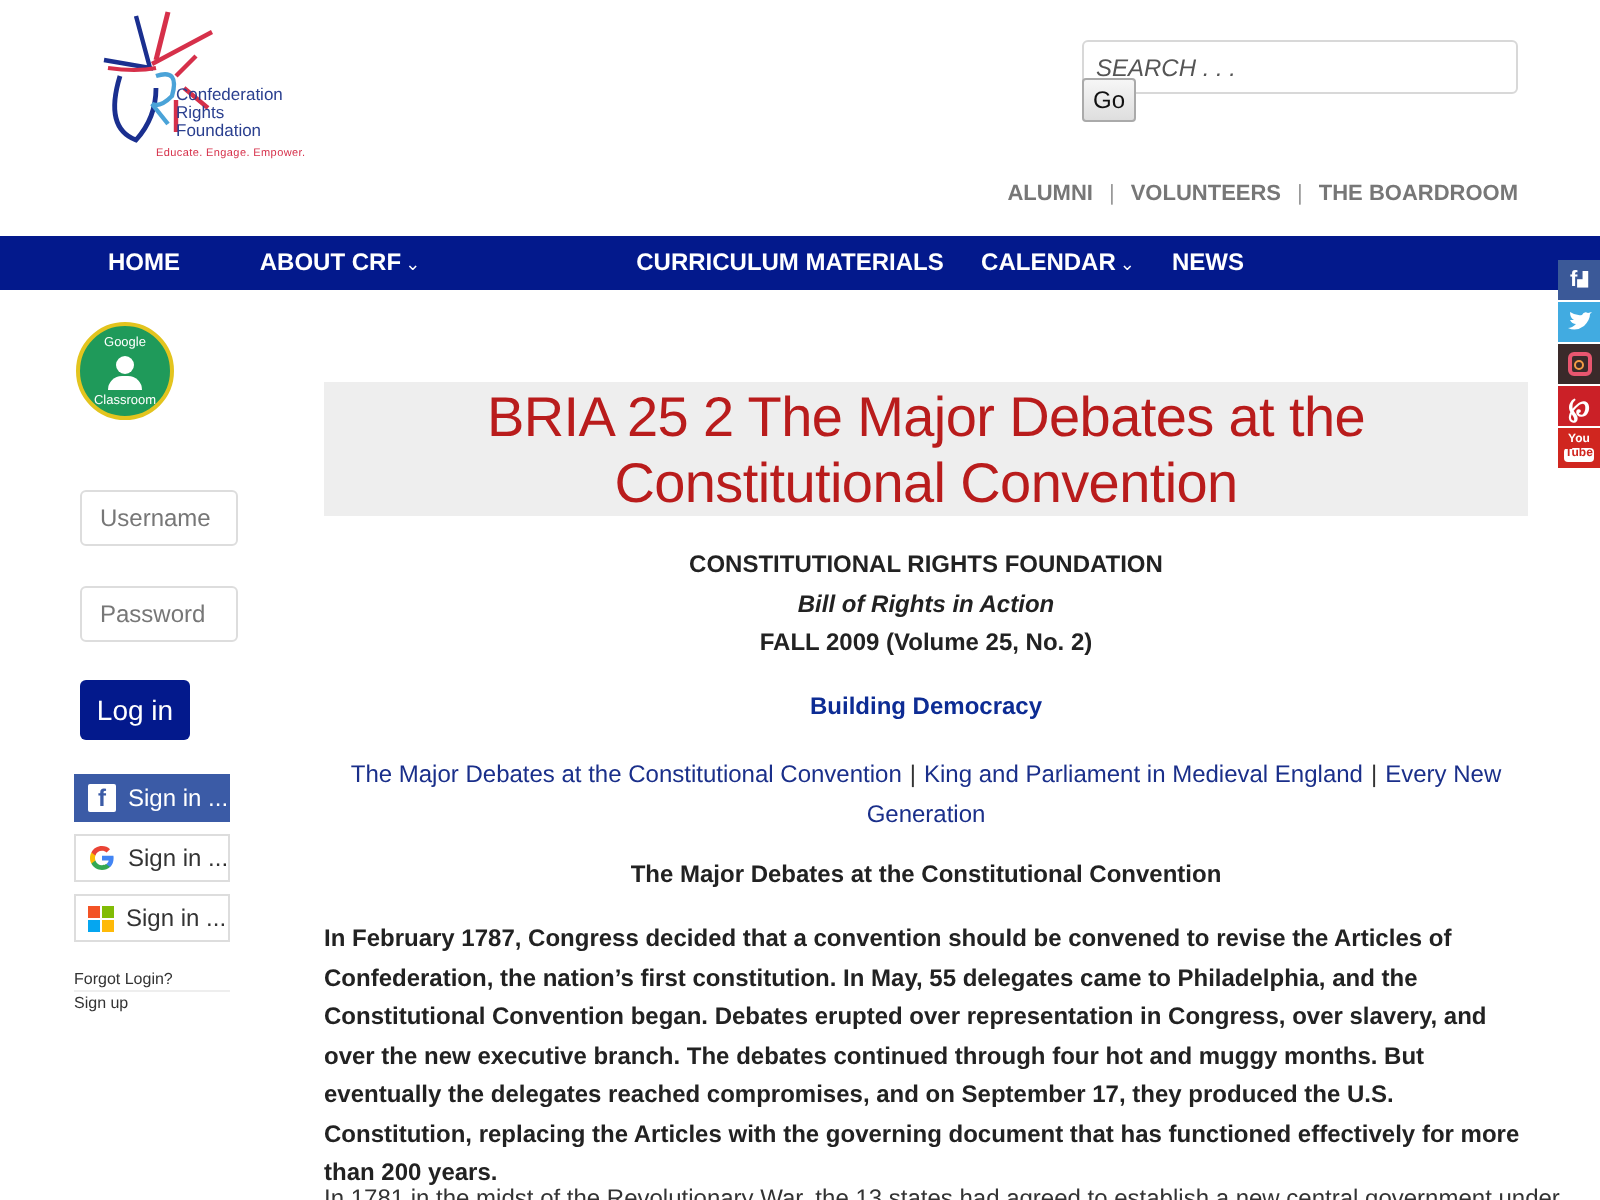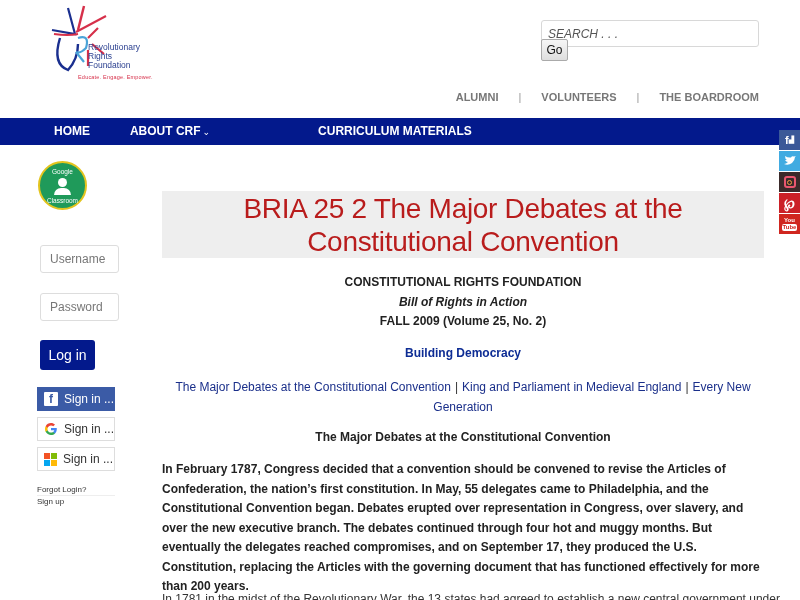--- a/index.html
+++ b/index.html
@@ -9,21 +9,21 @@
   
   .logo { position: absolute; left: 48px; top: 4px; width: 115px; height: 80px; }
   .logo svg { position: absolute; left: 0; top: 0; }
   .logo-text { position: absolute; left: 40px; top: 39px; font-size: 8.5px; line-height: 9px; color: #2a3f8f; }
   .logo-tag { position: absolute; left: 30px; top: 70px; font-size: 5.5px; color: #d6304a; letter-spacing: 0.2px; white-space: nowrap; }
 
   .search-input { position: absolute; left: 541px; top: 20px; width: 218px; height: 27px; border: 1px solid #d8d8d8; border-radius: 3px; padding: 0 6px; font-size: 12px; font-style: italic; color: #555; font-family: "Liberation Sans", sans-serif; background: #fff; }
   .search-input::placeholder { color: #555; }
   .go-button { position: absolute; left: 541px; top: 39px; width: 27px; height: 22px; border: 1px solid #aaa; border-radius: 2px; background: linear-gradient(#f6f6f6, #dedede); font-size: 12px; color: #111; font-family: "Liberation Sans", sans-serif; }
 
-  .util-links { position: absolute; right: 41px; top: 91px; font-size: 11px; font-weight: bold; color: #777; display: flex; gap: 20px; }
+  .util-links { position: absolute; right: 41px; top: 91px; font-size: 11px; font-weight: bold; color: #777; display: flex; gap: 8px; }
   .util-links .sep { font-weight: normal; color: #999; }
   .util-links a { color: #777; text-decoration: none; }
 
   
   .navbar { position: absolute; left: 0; top: 118px; width: 800px; height: 27px; background: #03198c; }
   .nav-item { position: absolute; top: 0; height: 27px; line-height: 27px; color: #fff; font-size: 12px; font-weight: bold; white-space: nowrap; text-align: center; }
   .nav-item .chev { font-size: 9px; font-weight: normal; margin-left: 2px; }
   .nav-support { background: #df0f3b; }
 
   
@@ -77,21 +77,21 @@
   <svg width="62" height="80" viewBox="0 0 62 80">
     <path d="M20 4 L27 30 L4 26" fill="none" stroke="#1a2f8f" stroke-width="2.2"></path>
     <path d="M36 2 L30 26" fill="none" stroke="#d6304a" stroke-width="2.5"></path>
     <path d="M28 28 L58 12" fill="none" stroke="#d6304a" stroke-width="2.2"></path>
     <path d="M6 30 Q20 32 30 30" fill="none" stroke="#d6304a" stroke-width="2"></path>
     <path d="M12 34 Q4 60 20 66 Q30 55 30 40" fill="none" stroke="#1a2f8f" stroke-width="2.4"></path>
     <path d="M30 34 Q42 30 38 44 Q32 50 28 48 L36 58" fill="none" stroke="#4aa3d8" stroke-width="2.2"></path>
     <path d="M40 34 L50 24 M44 40 L56 50 M40 46 L40 62" fill="none" stroke="#d6304a" stroke-width="2.2"></path>
   </svg>
   <div class="logo-text">
-    <div>Revolutionary</div>
+    <div>Confederation</div>
     <div>Rights</div>
     <div>Foundation</div>
   </div>
   <div class="logo-tag">Educate. Engage. Empower.</div>
 </div>
 
 <input class="search-input" type="text" placeholder="SEARCH . . ." style="">
 <button class="go-button">Go</button>
 
 <div class="util-links">
@@ -105,21 +105,24 @@
 <div class="navbar">
   <div class="nav-item" style="left:44px;width:56px;">
     <span>HOME</span>
   </div>
   <div class="nav-item" style="left:126px;width:88px;">
     <span>ABOUT CRF</span><span class="chev">⌄</span>
   </div>
   <div class="nav-item" style="left:316px;width:158px;">
     <span>CURRICULUM MATERIALS</span>
   </div>
-  <div class="nav-item" style="left:580px;width:48px;margin-top:20px;">
+  <div class="nav-item" style="left:488px;width:82px;">
+    <span>CALENDAR</span><span class="chev">⌄</span>
+  </div>
+  <div class="nav-item" style="left:580px;width:48px;">
     <span>NEWS</span>
   </div>
 </div>
 
 <div class="social">
   <div class="social-icon" style="background:#3b5998;">f<span style="font-size:7px;">▟</span></div>
   <div class="social-icon" style="background:#41abe1;">
     <svg width="12" height="10" viewBox="0 0 12 10">
         <path d="M0 8 Q4 10 8 7 Q11 4 11 1 L12 0 L10 0.5 Q8 -0.5 7 1.5 Q4 2 1 0 Q1 3 3 4 L1 4 Q2 6 4 6 Q2 8 0 8Z" fill="#fff"></path>
       </svg>

